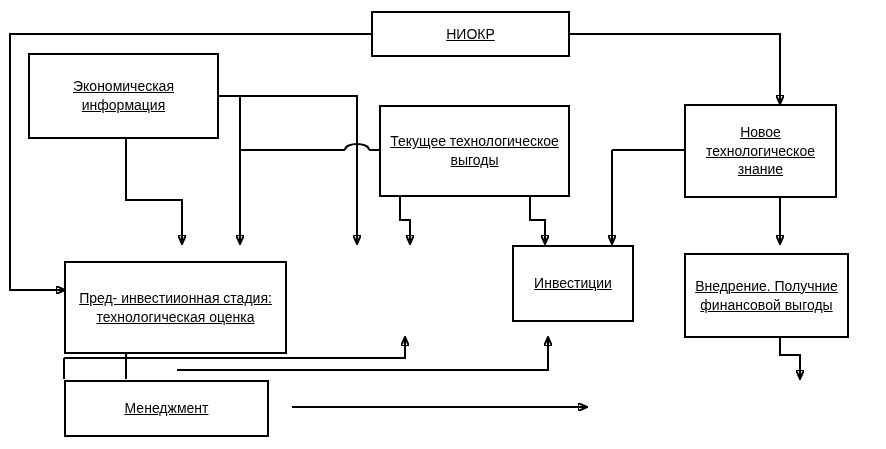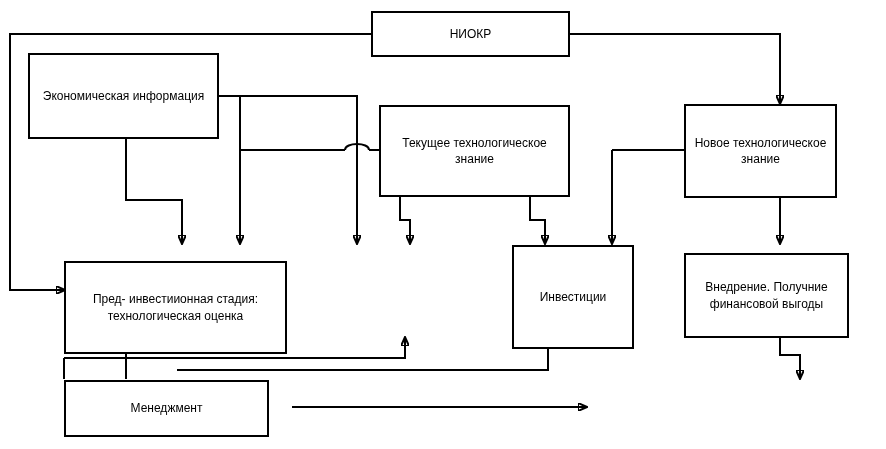--- a/index.html
+++ b/index.html
@@ -17,25 +17,26 @@
   }
   .node {
     position: absolute;
     box-sizing: border-box;
     border: 2px solid #000000;
     background: #ffffff;
     display: flex;
     align-items: center;
     justify-content: center;
     text-align: center;
-    font-size: 12px;
+    font-size: 14px;
     line-height: 1.35;
     color: #000000;
     padding: 2px 4px;
     z-index: 3;
+    text-decoration: underline;
   }
   .node span {
     display: block;
     width: 100%;
   }
   svg.wires {
     position: absolute;
     left: 0;
     top: 0;
     width: 886px;
@@ -101,33 +102,33 @@
 
   <div class="node" style="left:371px; top:11px; width:199px; height:46px;">
     <span>НИОКР</span>
   </div>
 
   <div class="node" style="left:28px; top:53px; width:191px; height:86px;text-align:center;">
     <span>Экономическая информация</span>
   </div>
 
   <div class="node" style="left:379px; top:105px; width:191px; height:92px;">
-    <span>Текущее технологическое знание</span>
+    <span>Текущее технологическое выгоды</span>
   </div>
 
   <div class="node" style="left:684px; top:104px; width:153px; height:94px;">
     <span>Новое технологическое знание</span>
   </div>
 
   <div class="node" style="left:64px; top:245px; width:223px; height:93px;margin-top:16px;">
     <span>Пред- инвестиионная стадия: технологическая оценка</span>
   </div>
 
 
-  <div class="node" style="left:512px; top:245px; width:122px; height:104px;">
+  <div class="node" style="left:512px; top:245px; width:122px; height:77px;">
     <span>Инвестиции</span>
   </div>
 
   <div class="node" style="left:684px; top:253px; width:165px; height:85px;">
     <span>Внедрение. Получние финансовой выгоды</span>
   </div>
 
   <div class="node" style="left:64px; top:380px; width:205px; height:57px;">
     <span>Менеджмент</span>
   </div>

